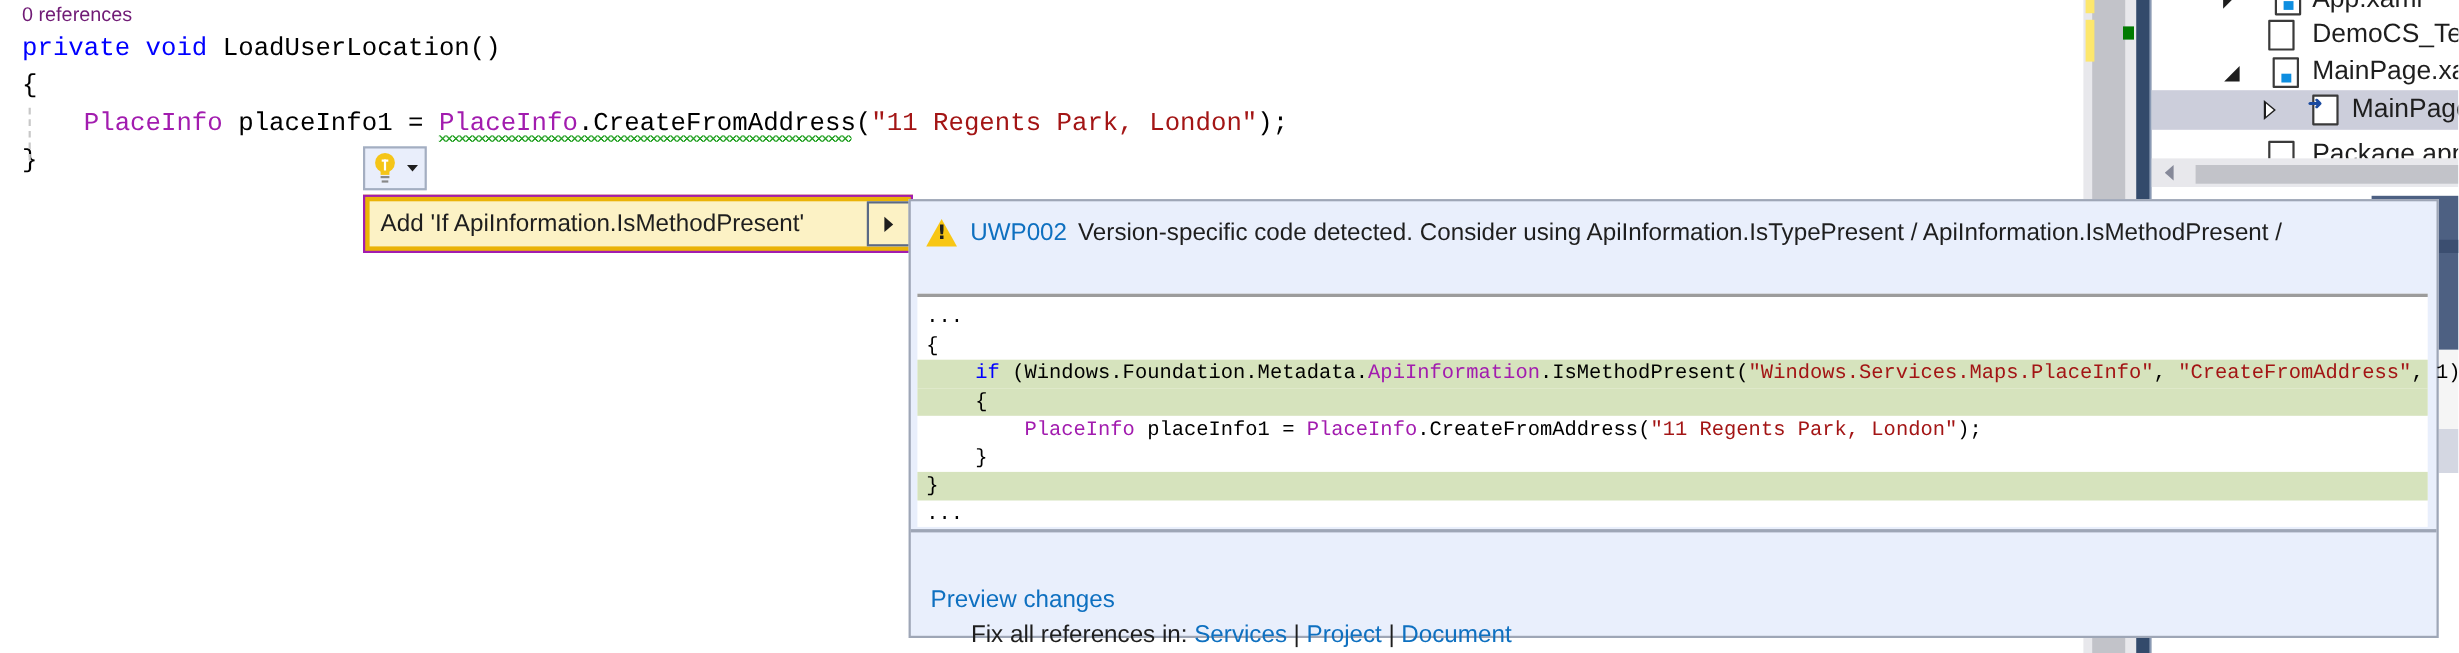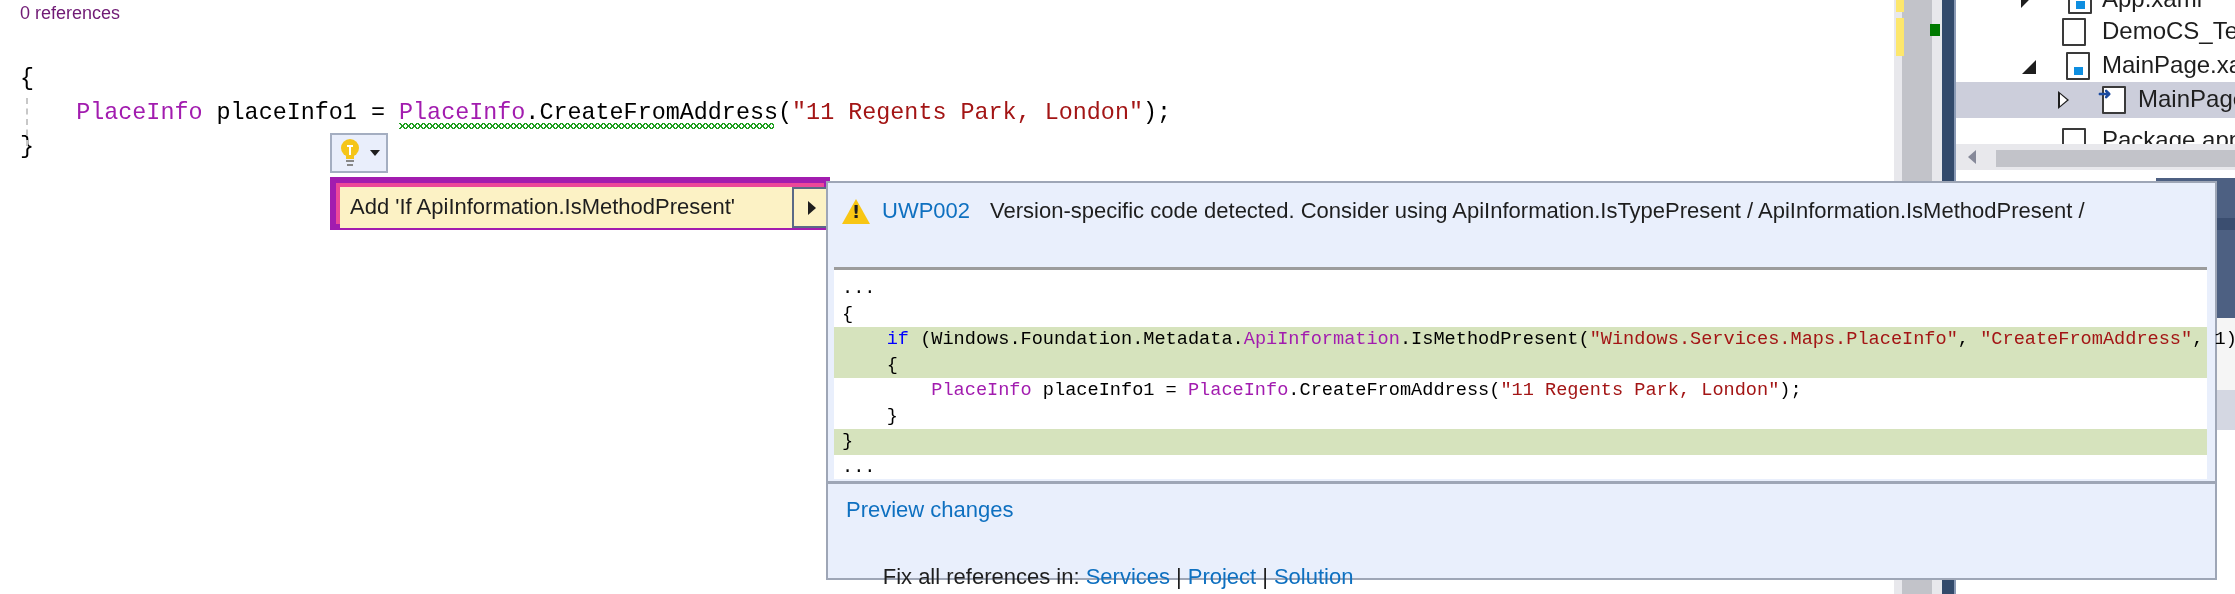--- a/index.html
+++ b/index.html
@@ -38,21 +38,21 @@
   .bulb .neck { position:absolute; left:6px; top:14px; width:8px; height:6px; background:#f5c518; }
   .bulb .base1 { position:absolute; left:6px; top:21px; width:8px; height:2px; background:#888; }
   .bulb .base2 { position:absolute; left:7px; top:25px; width:6px; height:2px; background:#888; }
   .bulb .fil { position:absolute; left:7px; top:6px; width:6px; height:2px; background:#fff; }
   .bulb .fil2 { position:absolute; left:9px; top:6px; width:2px; height:10px; background:#fff; }
   .caret-down { width:0; height:0; border-left:5px solid transparent; border-right:5px solid transparent; border-top:6px solid #1e1e1e; }
 
   
   #qa-menu {
     position:absolute; left:330px; top:177px; width:500px; height:53px;
-    background:#ec4899; border:6px solid #a21caf; box-sizing:border-box;
+    background:#eab308; border:2px solid #a21caf; box-sizing:border-box;
   }
   #qa-item {
     position:absolute; left:4px; top:4px; width:492px; height:41px;
     background:#fcf2c5; box-sizing:border-box; cursor:pointer;
   }
   #qa-item-label {
     position:absolute; left:10px; top:7px; font-size:22px; color:#1e1e1e;
     font-family:"Liberation Sans", sans-serif;
   }
   #qa-submenu {
@@ -96,40 +96,41 @@
   
   #tooltip {
     position:absolute; left:826px; top:181px; width:1391px; height:399px;
     background:#e9effc; border:2px solid #9ea6b6; box-sizing:border-box;
   }
   #tt-header { position:absolute; left:0; top:0; width:100%; height:85px; font-family:"Liberation Sans", sans-serif; font-size:22px; color:#1e1e1e; }
   #tt-header .line1 { position:absolute; left:14px; top:15px; white-space:nowrap; display:flex; align-items:center; }
   #tt-header .line2 { position:absolute; left:12px; top:48px; white-space:nowrap; }
   .warn-icon { width:0; height:0; border-left:14px solid transparent; border-right:14px solid transparent; border-bottom:25px solid #f8c614; position:relative; margin-right:12px; }
   .warn-icon::after { content:"!"; position:absolute; left:-4px; top:2px; font-size:18px; font-weight:bold; color:#1e1e1e; font-family:"DejaVu Sans", sans-serif; }
-  #tt-code-id { color:#0e70c0; margin-right:20px; cursor:pointer; }
+  #tt-code-id { color:#0e70c0; margin-right:10px; cursor:pointer; }
 
   #tt-code {
     position:absolute; left:6px; top:84px; width:1373px; height:212px;
     background:#ffffff; border-top:3px solid #9c9c9c; box-sizing:border-box;
   }
   .pv-line { position:absolute; left:0; width:100%; height:25.5px; font-size:18.6px; line-height:25.5px; white-space:pre; padding-left:8px; box-sizing:border-box; }
   .pv-line.add { background:#d6e3bd; }
 
   #tt-footer { position:absolute; left:0; top:298px; width:100%; height:97px; border-top:3px solid #9ea6b6; box-sizing:border-box; font-family:"Liberation Sans", sans-serif; font-size:22px; color:#1e1e1e; }
-  .link { color:#0e70c0; cursor:pointer; }
+  .link { color:#0e70c0; cursor:pointer;margin-top:35px; }
   #preview-link { position:absolute; left:18px; top:13px; }
   #fix-all { position:absolute; left:18px; top:54px; white-space:pre; }
   .sep { color:#1e1e1e; margin:0 6px; }
 </style>
 </head>
 <body>
 
 <div id="editor">
   <div class="codelens">0 references</div>
+  <div class="code-line mono" id="cl0" style="top:28px;"><span class="kw">private</span><span class="plain"> </span><span class="kw">void</span><span class="plain"> LoadUserLocation()</span></div>
   <div class="code-line mono" id="cl1" style="top:62px;"><span class="plain">{</span></div>
   <div class="code-line mono" id="cl2" style="top:96px;"><span class="plain">    </span><span class="type">PlaceInfo</span><span class="plain"> placeInfo1 = </span><span class="type">PlaceInfo</span><span class="plain">.CreateFromAddress(</span><span class="str">"11 Regents Park, London"</span><span class="plain">);</span></div>
   <div class="code-line mono" id="cl3" style="top:130px;"><span class="plain">}</span></div>
   <div class="indent-guide"></div>
   <div class="squiggle"></div>
 
   <div id="lightbulb">
     <div class="bulb">
       <div class="glass"></div>
         <div class="neck"></div>
@@ -223,16 +224,16 @@
       <div class="pv-line add" style="top: 82.5px;"><span class="plain">    {</span></div>
       <div class="pv-line" style="top: 108px;"><span class="plain">        </span><span class="type">PlaceInfo</span><span class="plain"> placeInfo1 = </span><span class="type">PlaceInfo</span><span class="plain">.CreateFromAddress(</span><span class="str">"11 Regents Park, London"</span><span class="plain">);</span></div>
       <div class="pv-line" style="top: 133.5px;"><span class="plain">    }</span></div>
       <div class="pv-line add" style="top: 159px;"><span class="plain">}</span></div>
       <div class="pv-line" style="top: 184.5px;"><span class="plain">...</span></div>
     </div>
 
   <div id="tt-footer">
     <span id="preview-link" class="link">Preview changes</span>
     <div id="fix-all">
-      <span>Fix all references in: </span><span class="link">Services</span><span class="sep">|</span><span class="link">Project</span><span class="sep">|</span><span class="link">Solution</span>
+      <span>Fix all references in: </span><span class="link">Services</span><span class="sep">|</span><span class="link">Project</span><span class="sep">|</span><span class="link">Document</span>
     </div>
   </div>
 </div>
 
 </body></html>

